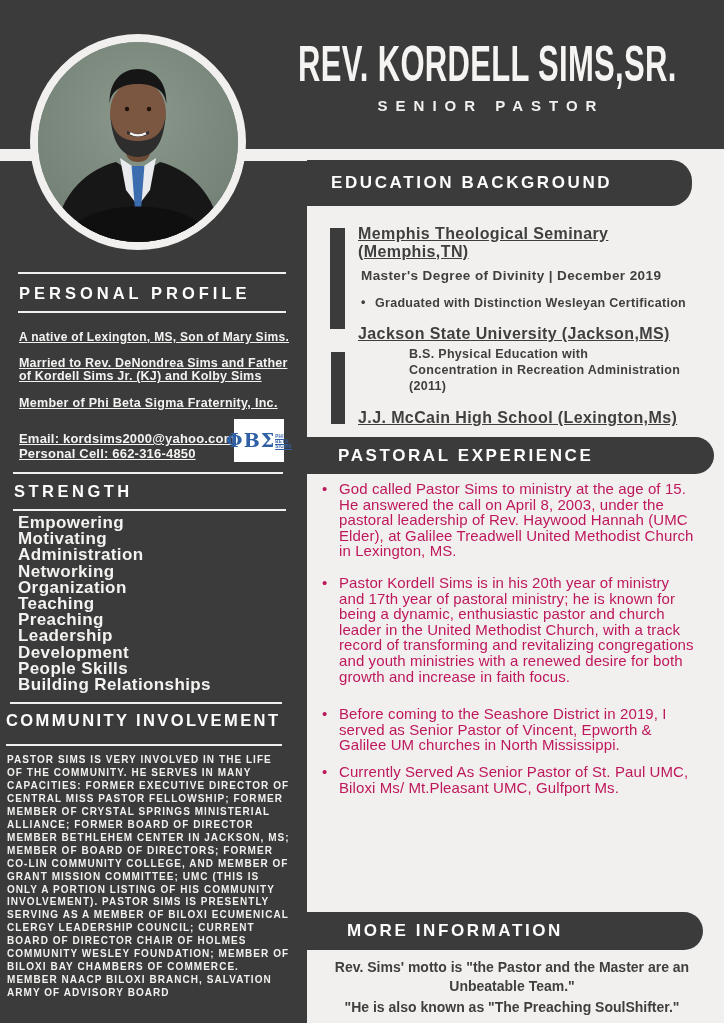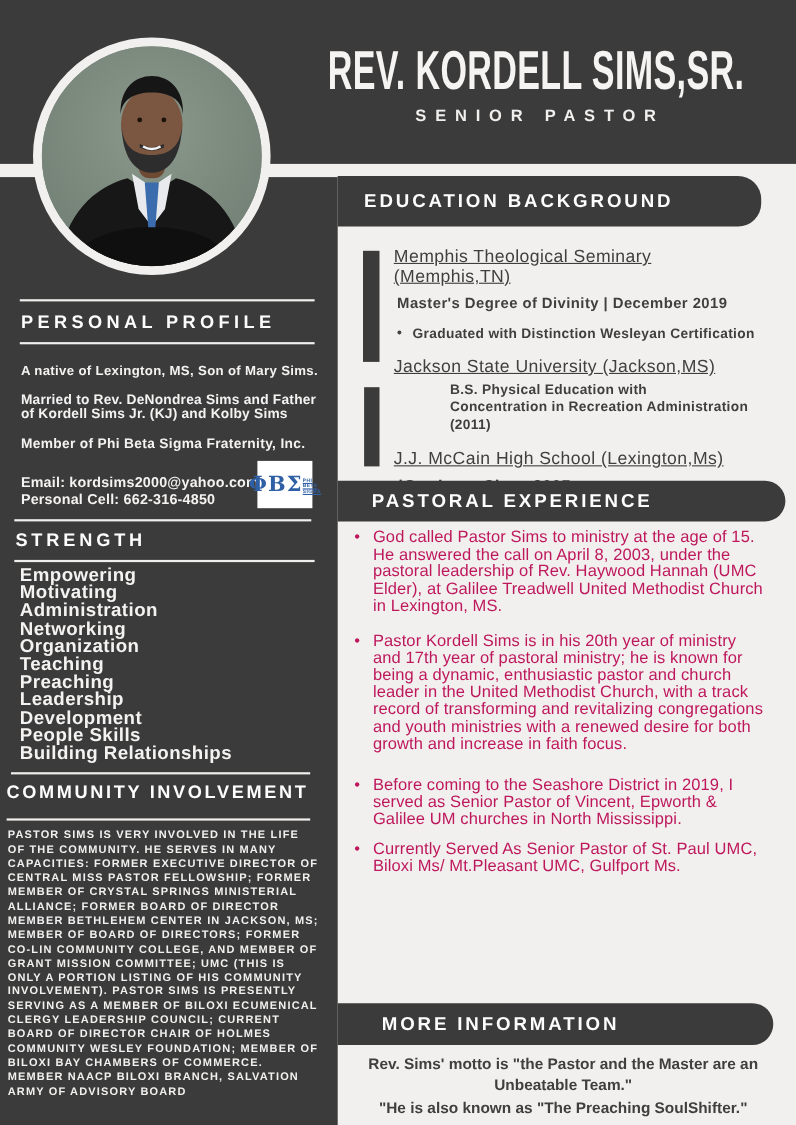--- a/index.html
+++ b/index.html
@@ -37,21 +37,21 @@
   }
   .banner-edu{top:160px;width:361px;height:46px;padding-left:24px;}
   .banner-exp{top:437px;width:376px;height:37px;padding-left:31px;}
   .banner-more{top:912px;width:356px;height:38px;padding-left:40px;}
 
   
   .edu-bar{position:absolute;background:#3b3b3b;}
   .edu-bar-1{left:330px;top:228px;width:15px;height:101px;}
   .edu-bar-2{left:331px;top:352px;width:14px;height:72px;}
   .edu-content{position:absolute;left:358px;top:225px;width:340px;color:#3f3f3f;}
-  .edu-school{font-size:16px;font-weight:normal;text-decoration:underline;letter-spacing:0.4px;margin:0;}
+  .edu-school{font-size:16px;font-weight:bold;text-decoration:underline;letter-spacing:0.4px;margin:0;}
   .edu-degree{font-size:13.5px;font-weight:bold;letter-spacing:0.4px;margin:7px 0 0 3px;}
   .edu-note{font-size:12.5px;font-weight:bold;letter-spacing:0.3px;margin:13px 0 0 3px;position:relative;padding-left:14px;}
   .edu-note::before{content:"\2022";position:absolute;left:0;top:-1px;}
   .edu-m1{margin-top:15px;}
   .edu-small{font-size:12.5px;font-weight:bold;letter-spacing:0.3px;line-height:13.8px;margin:5px 0 0 4px;padding-left:47px;}
   .edu-m2{margin-top:16px;}
   .edu-grad{font-size:15.5px;font-weight:bold;margin:7px 0 0 4px;}
 
   
   .exp-list{position:absolute;left:322px;top:481px;width:372px;list-style:none;margin:0;padding:0;}
@@ -74,21 +74,21 @@
   .sb-l1{left:18px;top:272px;width:268px;}
   .sb-l2{left:18px;top:311px;width:268px;}
   .sb-l3{left:13px;top:472px;width:270px;}
   .sb-l4{left:13px;top:509px;width:273px;}
   .sb-l5{left:10px;top:702px;width:272px;}
   .sb-l6{left:6px;top:744px;width:276px;}
   .sb-h{position:absolute;color:#fdfdfd;font-weight:bold;font-size:16.5px;white-space:nowrap;z-index:3;}
   .sb-h-personal{left:19px;top:284px;letter-spacing:4px;}
   .sb-h-strength{left:14px;top:482px;letter-spacing:3.5px;}
   .sb-h-community{left:6px;top:711px;letter-spacing:2.4px;}
-  .pp{position:absolute;color:#f4f3f1;font-weight:bold;z-index:3;}
+  .pp{position:absolute;color:#f4f3f1;font-weight:bold;z-index:3;text-decoration:underline;}
   .pp-1{left:19px;top:330px;font-size:12px;letter-spacing:0.3px;white-space:nowrap;}
   .pp-2{left:19px;top:357px;width:276px;font-size:12.5px;line-height:13.4px;letter-spacing:0.2px;}
   .pp-3{left:19px;top:396px;font-size:12.5px;letter-spacing:0.3px;white-space:nowrap;}
   .pp-contact{left:19px;top:431px;font-size:13px;line-height:15.4px;letter-spacing:0.2px;}
   .pbs-logo{
     position:absolute;left:234px;top:419px;width:50px;height:43px;background:#ffffff;
     display:flex;flex-direction:row;align-items:center;justify-content:center;z-index:4;
   }
   .pbs-letters{color:#2f5fa5;font-weight:bold;font-size:19px;line-height:19px;
     font-family:"DejaVu Serif", serif;letter-spacing:1px;}

